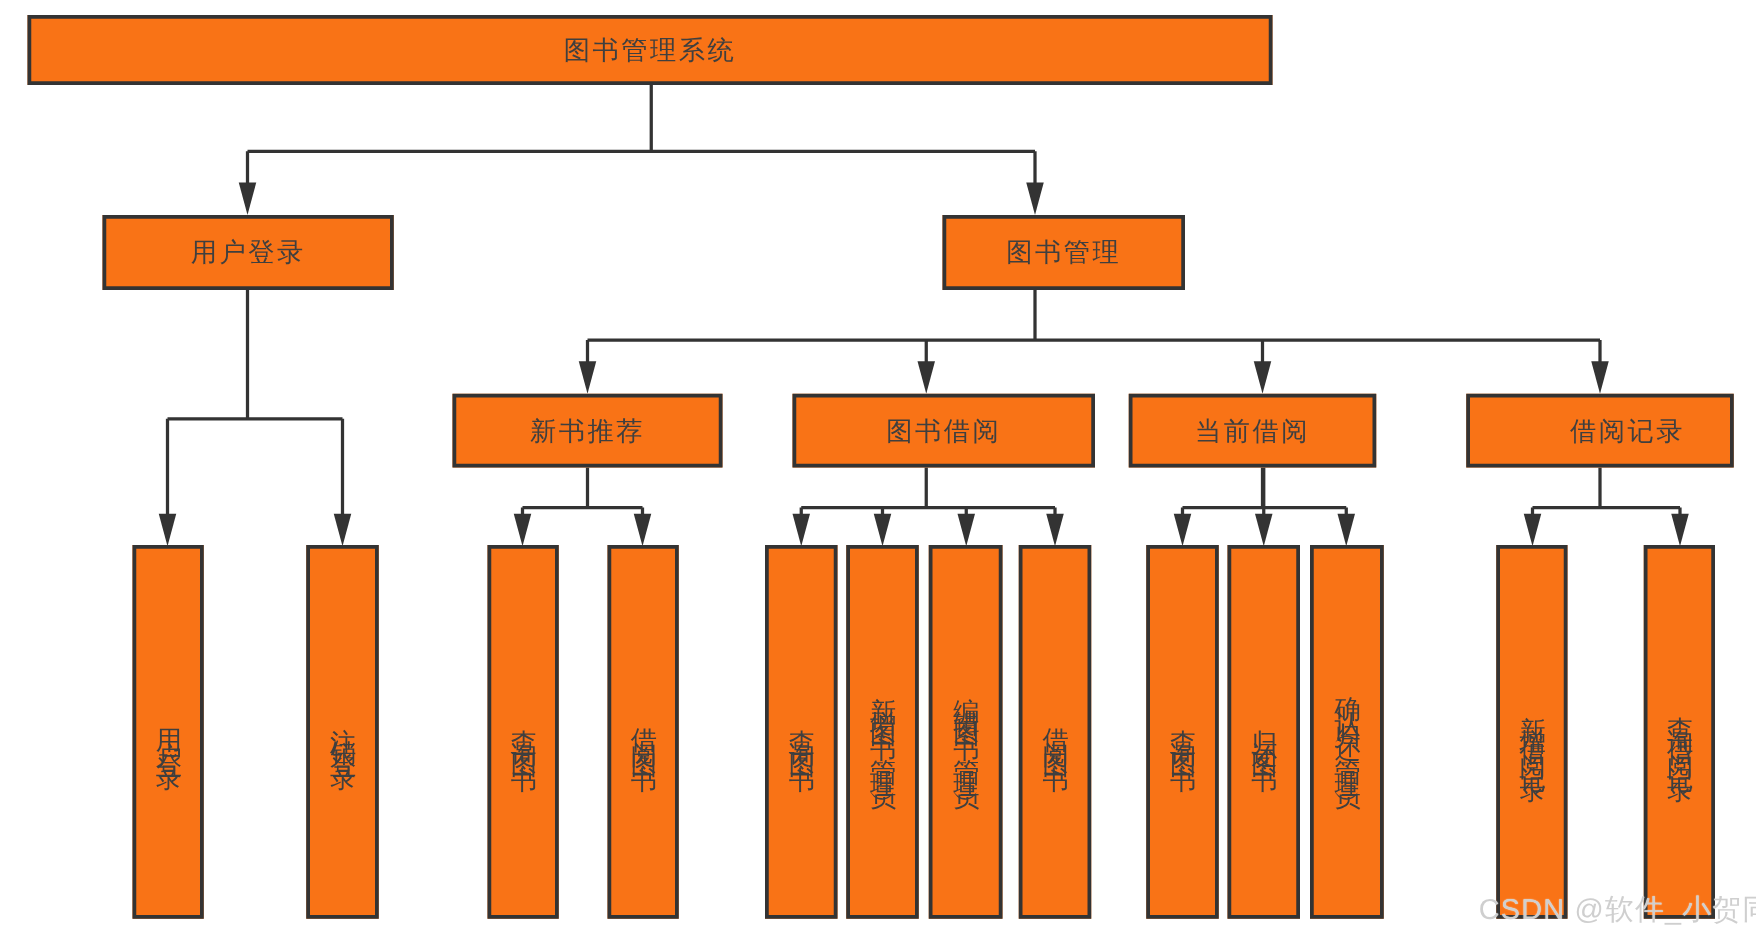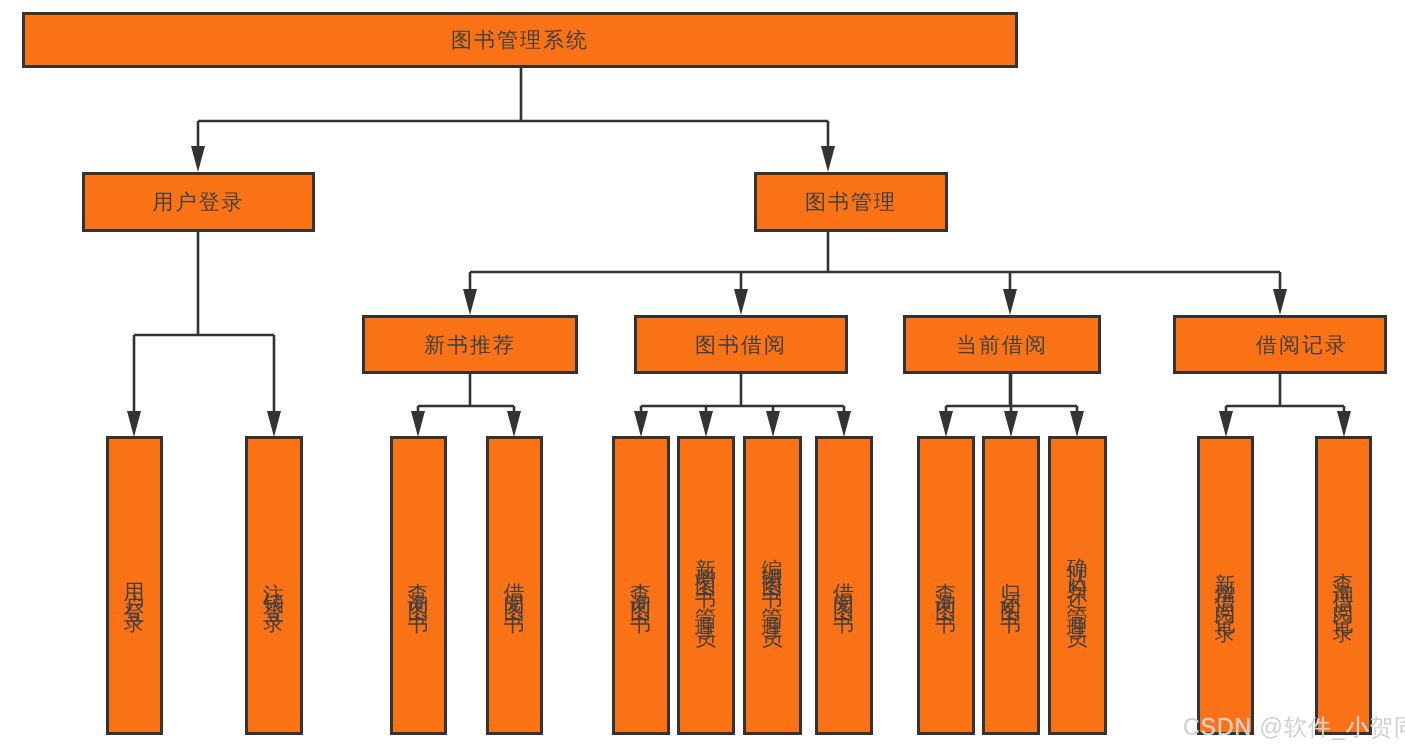--- a/index.html
+++ b/index.html
@@ -101,21 +101,21 @@
       <polygon points="1337,411 1351,411 1344,437"></polygon>
     </g>
   </svg>
 
   <div class="node" style="left:22px; top:12px; width:996px; height:56px;">图书管理系统</div>
 
   <div class="node" style="left:82px; top:172px; width:233px; height:60px;">用户登录</div>
   <div class="node" style="left:754px; top:172px; width:194px; height:60px;">图书管理</div>
 
   <div class="node" style="left:362px; top:315px; width:216px; height:59px;font-family:Liberation Serif, serif;">新书推荐</div>
-  <div class="node" style="left:634px; top:315px; width:214px; height:59px;">图书借阅</div>
+  <div class="node" style="left:634px; top:315px; width:242px; height:59px;">图书借阅</div>
   <div class="node" style="left:903px; top:315px; width:198px; height:59px;">当前借阅</div>
   <div class="node" style="left:1173px; top:315px; width:214px; height:59px;padding-left:44px;">借阅记录</div>
 
   <div class="node leaf" style="left:106px; top:436px; width:57px; height:299px;">用户登录</div>
   <div class="node leaf" style="left:245px; top:436px; width:58px; height:299px;">注销登录</div>
 
   <div class="node leaf" style="left:390px; top:436px; width:57px; height:299px;">查询图书</div>
   <div class="node leaf" style="left:486px; top:436px; width:57px; height:299px;">借阅图书</div>
 
   <div class="node leaf" style="left:612px; top:436px; width:58px; height:299px;">查询图书</div>

